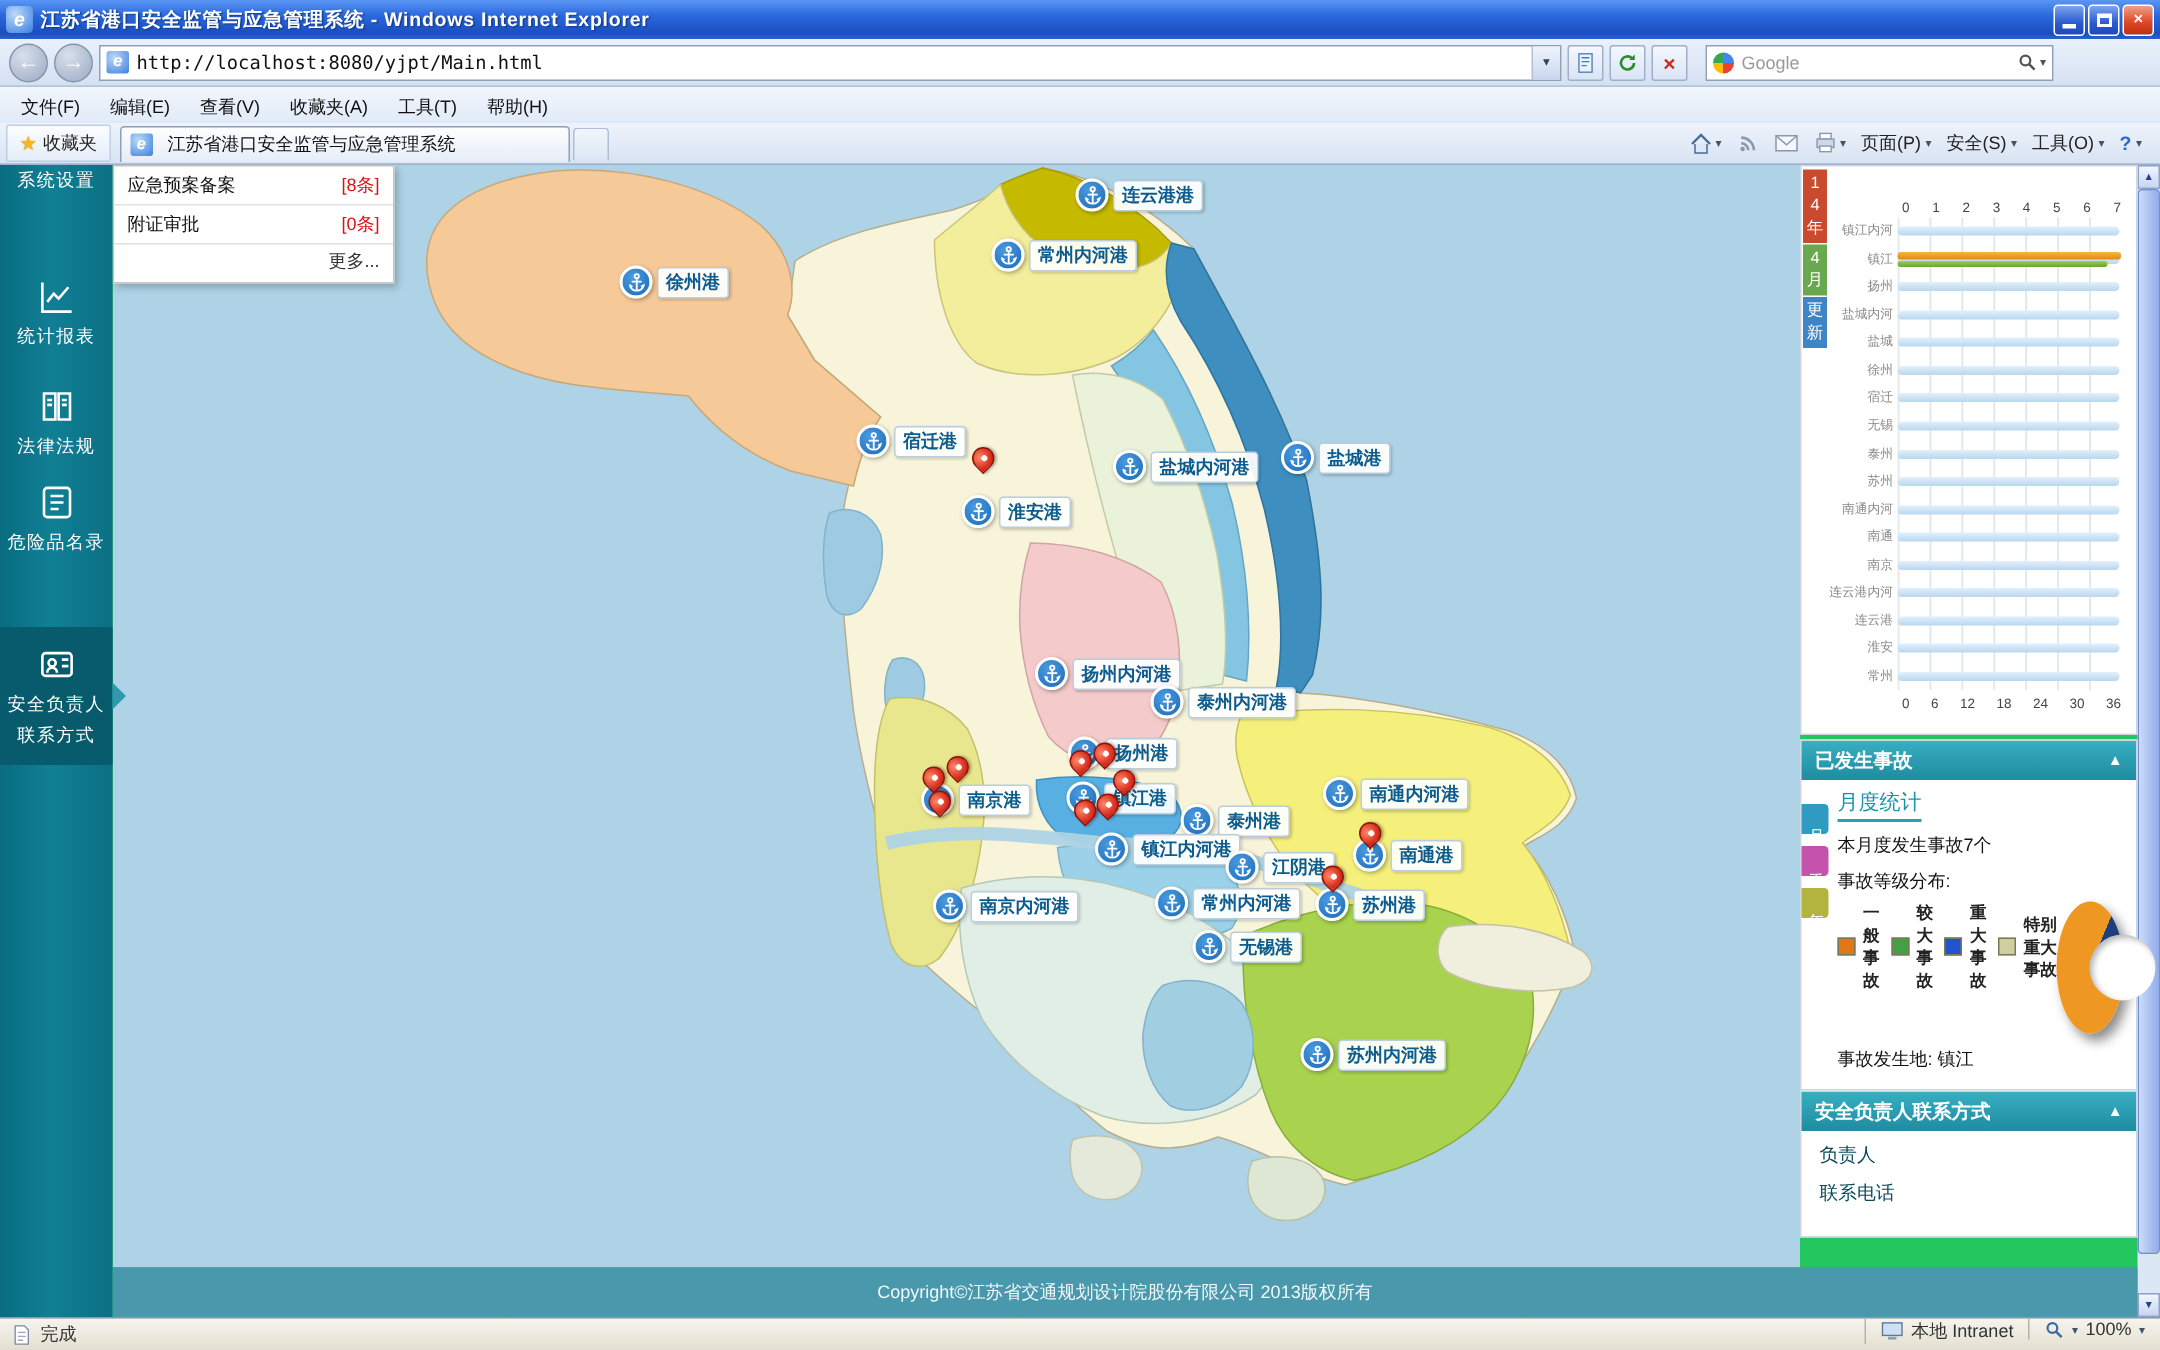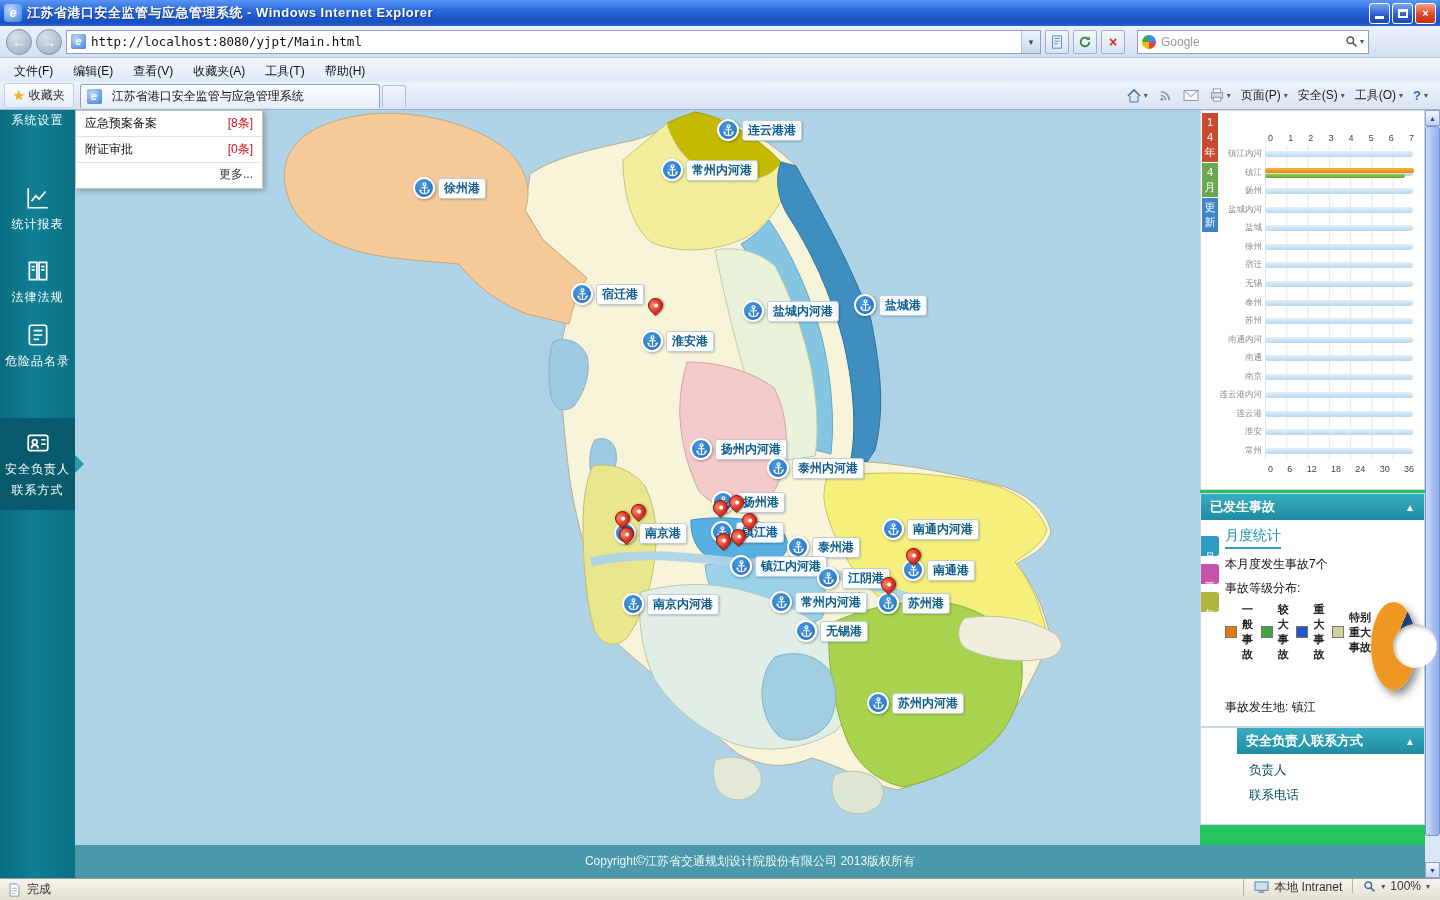--- a/index.html
+++ b/index.html
@@ -142,21 +142,21 @@
   .legend { display:flex; flex-direction:row; gap:7px; }
   .leg-row { display:flex; align-items:center; gap:5px; }
   .leg-sq { width:12px; height:12px; border:1px solid #7a7a5a; flex:0 0 12px; }
   .leg-lab { font-size:11px; font-weight:bold; color:#222; }
   .donut { margin-left:auto; margin-right:2px; position:relative; width:88px; height:88px; border-radius:50%;
     box-shadow:4px 5px 8px rgba(0,0,0,.45); }
   .donut::after { content:""; position:absolute; left:22px; top:22px; width:44px; height:44px; border-radius:50%;
     background:#fff; box-shadow:inset 2px 2px 4px rgba(0,0,0,.3); }
   .acc-loc { margin-top:9px; font-size:12px; color:#111; }
 
-  .contact-panel { position:absolute; left:0; top:617px; width:225px; height:98px; background:#fff; border:1px solid #cfd8e2;padding-left:36px; }
+  .contact-panel { position:absolute; left:0; top:617px; width:225px; height:98px; background:#fff; border:1px solid #cfd8e2; }
   .ct-row { padding:8px 12px 0; font-size:12.5px; color:#074a5a; }
 
   
   .scrollbar { position:absolute; left:1425px; top:0; width:15px; height:768px; background:#dce7f6; }
   .sb-arrow { position:absolute; left:0; width:15px; height:16px; border:1px solid #8ea2cc;
     background:linear-gradient(180deg,#f2f6fe,#c6d6f2); color:#27408f; font-size:7px;
     display:flex; align-items:center; justify-content:center; }
   .sb-arrow.up { top:0; }
   .sb-arrow.down { bottom:0; }
   .sb-thumb { position:absolute; left:0; top:16px; width:15px; height:710px; border:1px solid #7090d8; border-radius:3px;

